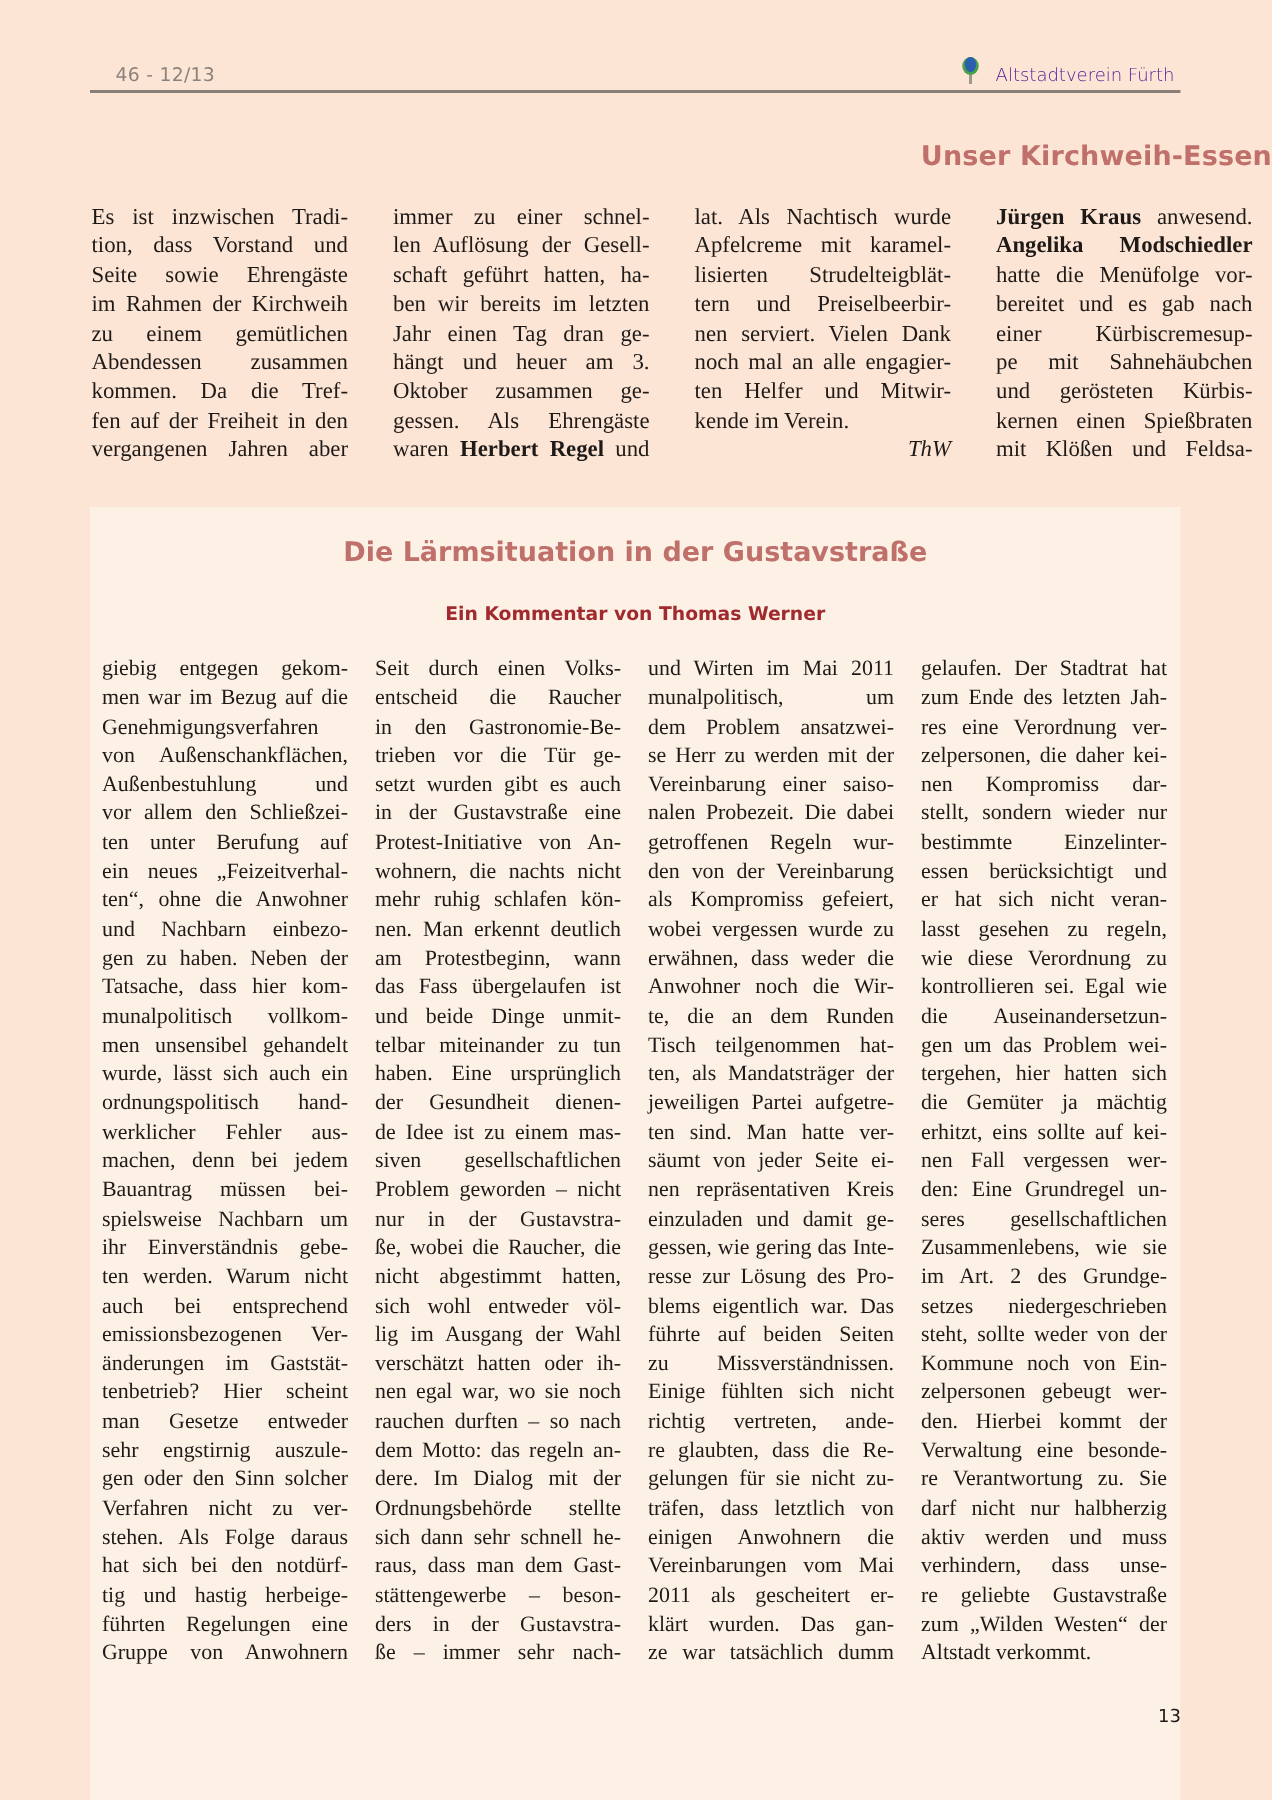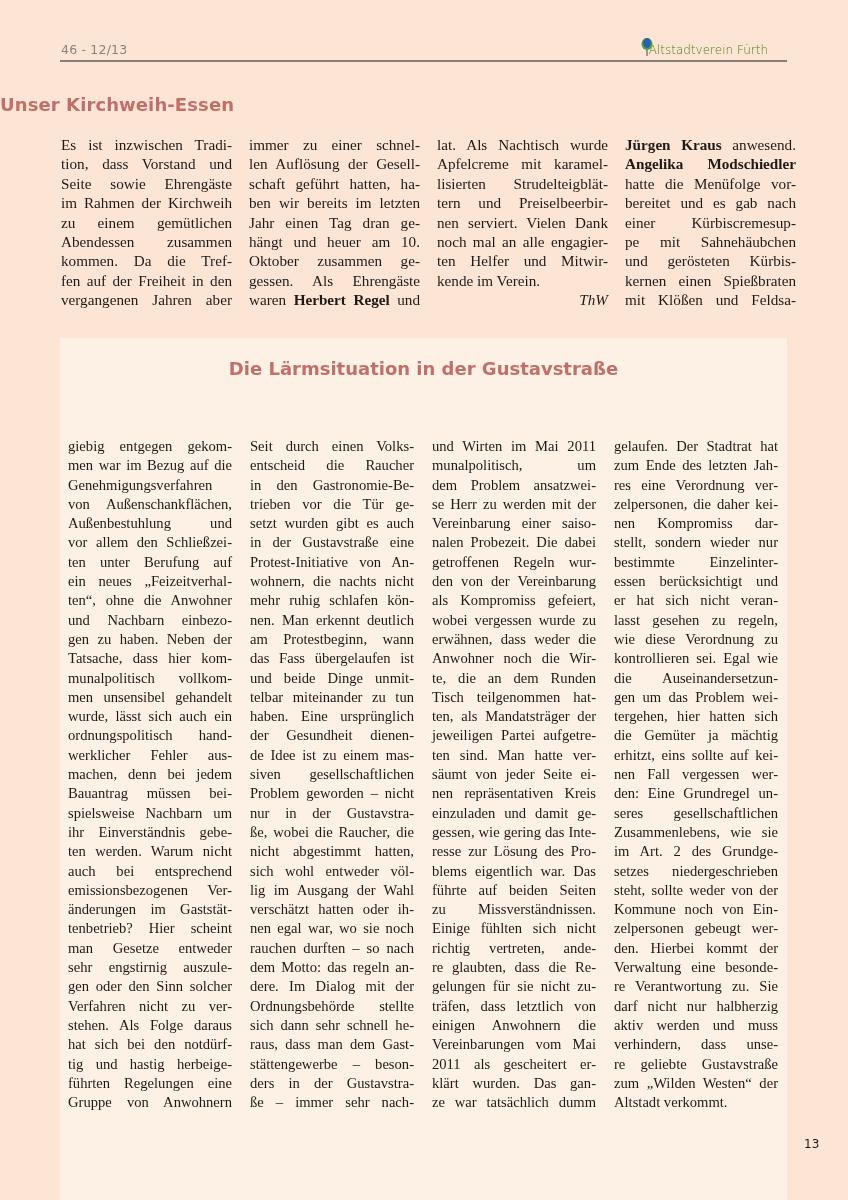--- a/index.html
+++ b/index.html
@@ -9,40 +9,40 @@
       position: relative;
       overflow: hidden;
       font-family: "Liberation Serif", "DejaVu Serif", serif;
       color: #1e1a18;
     }
     .header {
       position: absolute; left: 60px; top: 42px; width: 727px; height: 18px;
       border-bottom: 2px solid #8a7f78;
     }
     .header .issue {
-      position: absolute; left: 1px; top: 0;
+      position: absolute; left: 17px; top: 0;
       font-family: "DejaVu Sans", sans-serif; font-size: 12.5px; color: #8b827d;
       letter-spacing: 0.2px;
     }
     .header .org {
-      position: absolute; right: 19px; top: 1px;
-      font-family: "DejaVu Sans", sans-serif; font-size: 12px; color: #4d7c0f;
+      position: absolute; right: 4px; top: 1px;
+      font-family: "DejaVu Sans", sans-serif; font-size: 12px; color: #4c1d95;
       font-weight: 300;
     }
     .header .logo {
       position: absolute; right: 134px; top: -5px; width: 12px; height: 20px;
     }
     .title1 {
-      position: absolute; left: 0; width: 848px; top: 94px; text-align: left;
+      position: absolute; left: 0; width: 848px; top: 94px; text-align: right;
       font-family: "DejaVu Sans", sans-serif; font-weight: bold;
       font-size: 18px; color: #c0706a; letter-spacing: 0.1px;
     }
     .cols1 {
       position: absolute; left: 61px; top: 135px; width: 727px;
-      display: grid; grid-template-columns: 171px 171px 171px 171px; column-gap: 17px;
+      display: grid; grid-template-columns: 171px 171px 171px 171px; column-gap: 30px;
       font-size: 15.2px; line-height: 19.4px;
     }
     .col .line { display: block; text-align: justify; text-align-last: justify; white-space: nowrap; }
     .col .line.last { text-align-last: left; }
     .sig { display: block; text-align: right; font-style: italic; }
     .box {
       position: absolute; left: 60px; top: 338px; width: 727px; height: 918px;
       background: #fdf0e5;
     }
     .title2 {
@@ -55,21 +55,21 @@
       font-family: "DejaVu Sans", sans-serif; font-weight: bold;
       font-size: 12.5px; color: #a02a2e;
     }
     .cols2 {
       position: absolute; left: 8px; top: 99px; width: 712px;
       display: grid; grid-template-columns: 164px 164px 164px 164px; column-gap: 18px;
       font-size: 14.6px; line-height: 19.3px;
     }
     .pagenum {
       position: absolute; left: 772px; top: 1137px;
-      font-family: "DejaVu Sans", sans-serif; font-size: 12px; color: #1e1a18; margin-left: 32px;
+      font-family: "DejaVu Sans", sans-serif; font-size: 12px; color: #1e1a18;
     }
     b { font-weight: bold; }
   </style>
 </head>
 <body>
 
 <div class="header">
   <span class="issue">46 - 12/13</span>
   <svg class="logo" viewBox="0 0 12 20">
     <rect x="5" y="11" width="2" height="8" fill="#9c9a8a"></rect>
@@ -92,21 +92,21 @@
       <span class="line">kommen. Da die Tref-</span>
       <span class="line">fen auf der Freiheit in den</span>
       <span class="line">vergangenen Jahren aber</span>
     </div>
     <div class="col">
       <span class="line">immer zu einer schnel-</span>
       <span class="line">len Auflösung der Gesell-</span>
       <span class="line">schaft geführt hatten, ha-</span>
       <span class="line">ben wir bereits im letzten</span>
       <span class="line">Jahr einen Tag dran ge-</span>
-      <span class="line">hängt und heuer am 10.</span>
+      <span class="line">hängt und heuer am 3.</span>
       <span class="line">Oktober zusammen ge-</span>
       <span class="line">gessen. Als Ehrengäste</span>
       <span class="line">waren <b>Herbert Regel</b> und</span>
     </div>
     <div class="col">
       <span class="line">lat. Als Nachtisch wurde</span>
       <span class="line">Apfelcreme mit karamel-</span>
       <span class="line">lisierten Strudelteigblät-</span>
       <span class="line">tern und Preiselbeerbir-</span>
       <span class="line">nen serviert. Vielen Dank</span>
@@ -123,20 +123,21 @@
       <span class="line">einer Kürbiscremesup-</span>
       <span class="line">pe mit Sahnehäubchen</span>
       <span class="line">und gerösteten Kürbis-</span>
       <span class="line">kernen einen Spießbraten</span>
       <span class="line">mit Klößen und Feldsa-</span>
     </div>
   </div>
 
 <div class="box">
   <div class="title2">Die Lärmsituation in der Gustavstraße</div>
+  <div class="subtitle">Ein Kommentar von Thomas Werner</div>
   <div class="cols2" id="cols2">
       <div class="col">
         <span class="line">giebig entgegen gekom-</span>
         <span class="line">men war im Bezug auf die</span>
         <span class="line">Genehmigungsverfahren</span>
         <span class="line">von Außenschankflächen,</span>
         <span class="line">Außenbestuhlung und</span>
         <span class="line">vor allem den Schließzei-</span>
         <span class="line">ten unter Berufung auf</span>
         <span class="line">ein neues „Feizeitverhal-</span>

